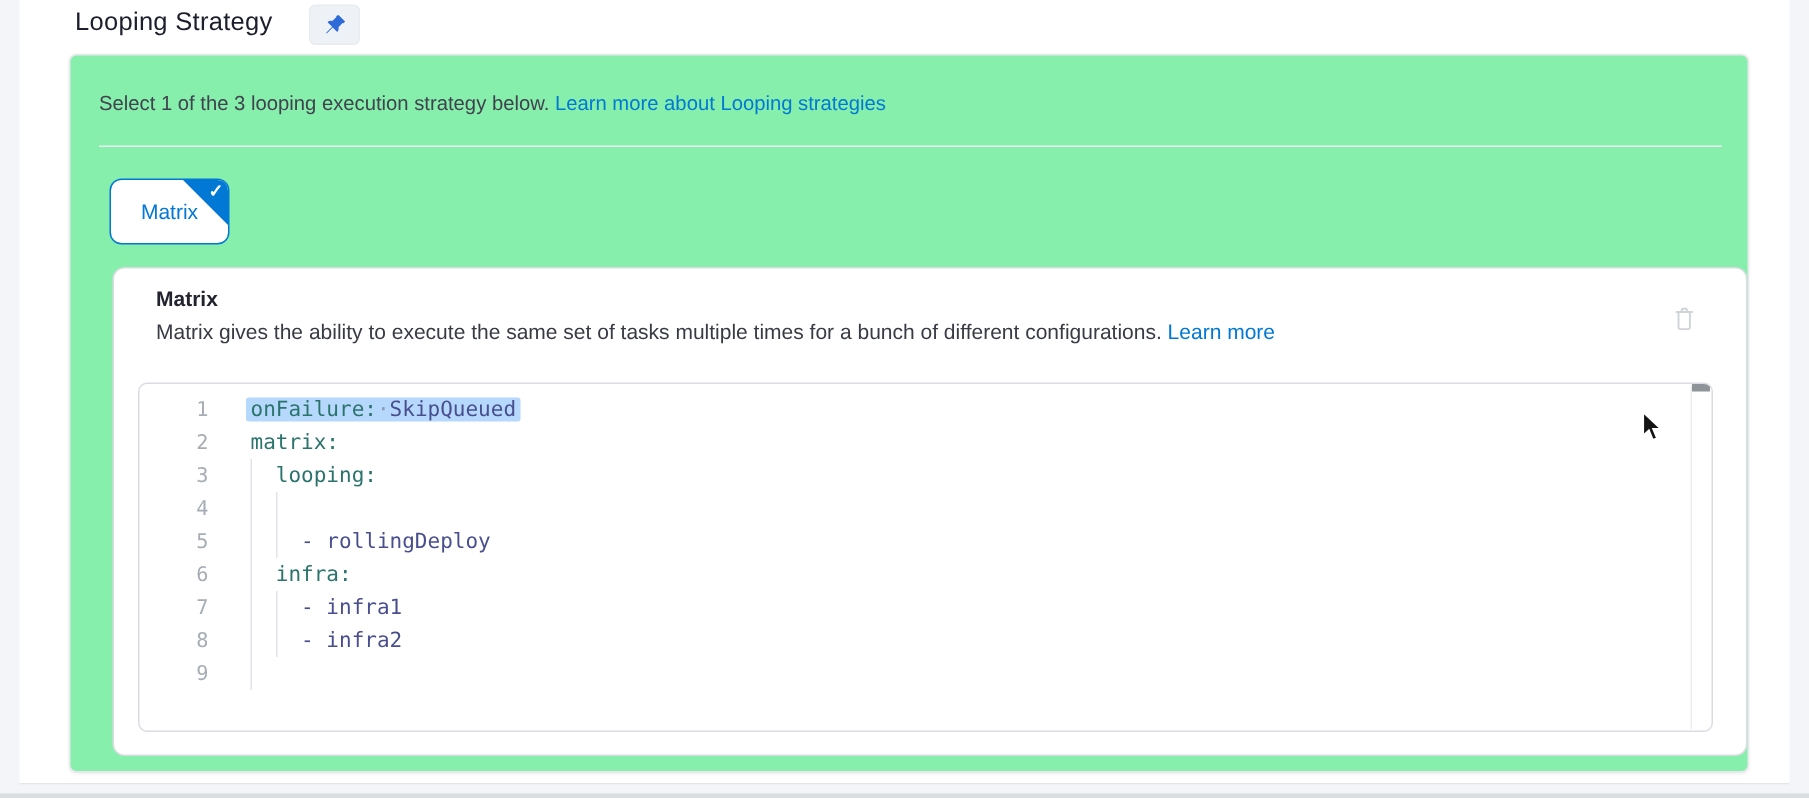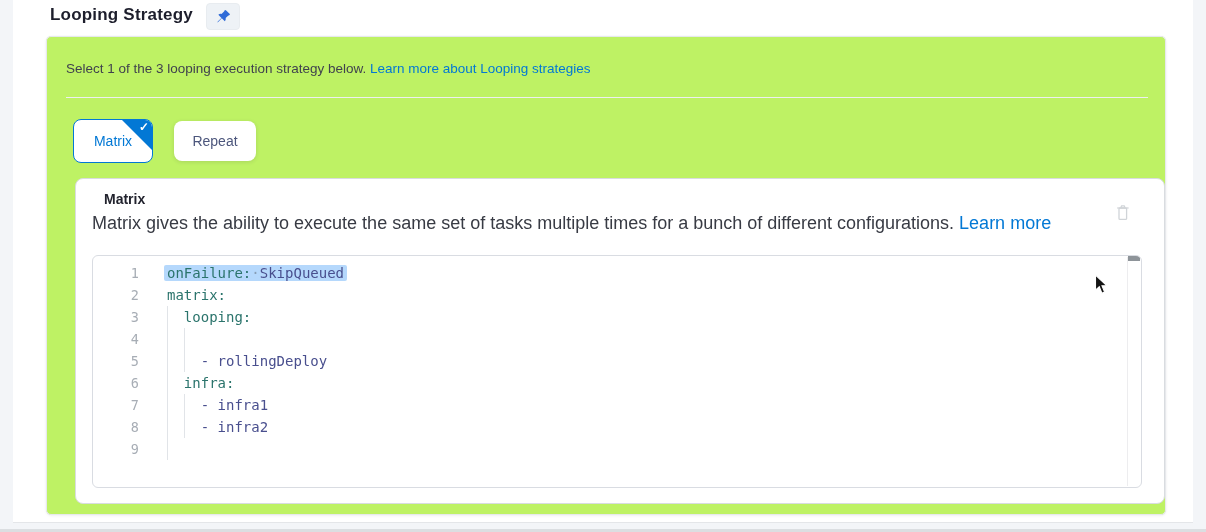--- a/index.html
+++ b/index.html
@@ -3,25 +3,25 @@
 <meta charset="utf-8">
 <style>
   * { margin:0; padding:0; box-sizing:border-box; }
   html,body { width:1206px; height:532px; overflow:hidden; }
   body { background:#f3f5f8; font-family:"Liberation Sans", sans-serif; position:relative; }
 
   .drawer { position:absolute; left:13px; top:0; width:1180px; height:523px;
             background:#ffffff; border-bottom:1px solid #e4e6e9; }
   .bottom-edge { position:absolute; left:0; top:529px; width:1206px; height:3px; background:#dbdee1; }
 
-  .page-title { position:absolute; left:37px; top:5px; font-size:17px; font-weight:bold; color:#1d1e2c; letter-spacing:.2px; }
+  .page-title { position:absolute; left:37px; top:5px; font-size:17px; font-weight:normal; color:#1d1e2c; letter-spacing:.2px; }
   .pin-btn { position:absolute; left:193px; top:3px; width:34px; height:27px; background:#eef2f6;
              border:1px solid #e8ecf0; border-radius:4px; display:flex; align-items:center; justify-content:center; cursor:pointer; }
 
-  .card { position:absolute; left:33px; top:36px; width:1120px; height:479px; background:#bef264;
+  .card { position:absolute; left:33px; top:36px; width:1120px; height:479px; background:#86efac;
           border:1px solid #e7e9ec; border-radius:5px;
           box-shadow:0 1px 3px rgba(40,41,61,.06), 0 0 1px rgba(40,41,61,.08); }
 
   .intro { position:absolute; left:19px; top:24px; font-size:13.5px; color:#40424e; }
   .intro a, .learn-link { color:#0278d5; text-decoration:none; cursor:pointer; }
   .divider { position:absolute; left:19px; top:60px; width:1082px; height:1px; background:#edeff1; }
 
   .tab { position:absolute; background:#fff; border-radius:8px; display:flex; align-items:center; justify-content:center;
          font-size:14px; cursor:pointer; }
   .tab-unsel { height:40px; top:84px; color:#4c567c; box-shadow:0 1px 4px rgba(40,41,61,.14); font-weight:500; }
@@ -30,21 +30,21 @@
   .tab-matrix .corner { position:absolute; top:0; right:0; width:0; height:0;
                         border-style:solid; border-width:0 30px 30px 0;
                         border-color:transparent #0278d5 transparent transparent; }
   .tab-matrix .check { position:absolute; top:0px; right:3px; color:#fff; font-size:12px; font-weight:bold; }
   .tab-repeat { left:127px; width:82px; }
   .tab-par { left:239px; width:92px; }
 
   .panel { position:absolute; left:28px; top:141px; width:1090px; height:326px;
            border:1px solid #d9dce0; border-radius:8px; background:#fff; }
   .panel-title { position:absolute; left:28px; top:12px; font-size:14px; font-weight:bold; color:#22232e; }
-  .panel-desc { position:absolute; left:16px; top:34px; font-size:18px; color:#383b44; }
+  .panel-desc { position:absolute; left:28px; top:34px; font-size:14px; color:#383b44; }
   .trash-btn { position:absolute; right:30px; top:24px; width:20px; height:20px; cursor:default; opacity:.9; }
 
   .editor { position:absolute; left:16px; top:76px; width:1050px; height:233px;
             border:1px solid #d9dce2; border-radius:6px; background:#fff; overflow:hidden;
             font-family:"DejaVu Sans Mono", "Liberation Mono", monospace; font-size:14px; }
   .lines { position:absolute; left:0; top:6px; width:100%; }
   .line { display:flex; height:22px; line-height:22px; }
   .ln { width:46px; flex:none; text-align:right; color:#a7adb5; font-size:13.5px; }
   .code { margin-left:28px; white-space:pre; }
   .tk-k { color:#2b746c; }
@@ -81,23 +81,20 @@
   <div class="card">
 
     <div class="intro"><span>Select 1 of the 3 looping execution strategy below. </span><a>Learn more about Looping strategies</a></div>
 
     <div class="divider"></div>
 
     <div class="tab tab-matrix">
       <span>Matrix</span>
       <span class="corner"></span>
       <span class="check">✓</span>
-    </div>
-    <div class="tab tab-unsel tab-repeat">
-      <span>Repeat</span>
     </div>
 
     <div class="panel">
       <div class="panel-title">Matrix</div>
       <div class="panel-desc"><span>Matrix gives the ability to execute the same set of tasks multiple times for a bunch of different configurations. </span><a class="learn-link">Learn more</a></div>
 
       <span class="trash-btn">
         <svg width="18" height="19" viewBox="0 0 18 19" fill="none">
           <path d="M3.2 5h11.4" stroke="#ccd0d4" stroke-width="1.3"></path>
           <rect x="5" y="5" width="7.6" height="11.4" rx="1" stroke="#ccd0d4" stroke-width="1.3"></rect>

